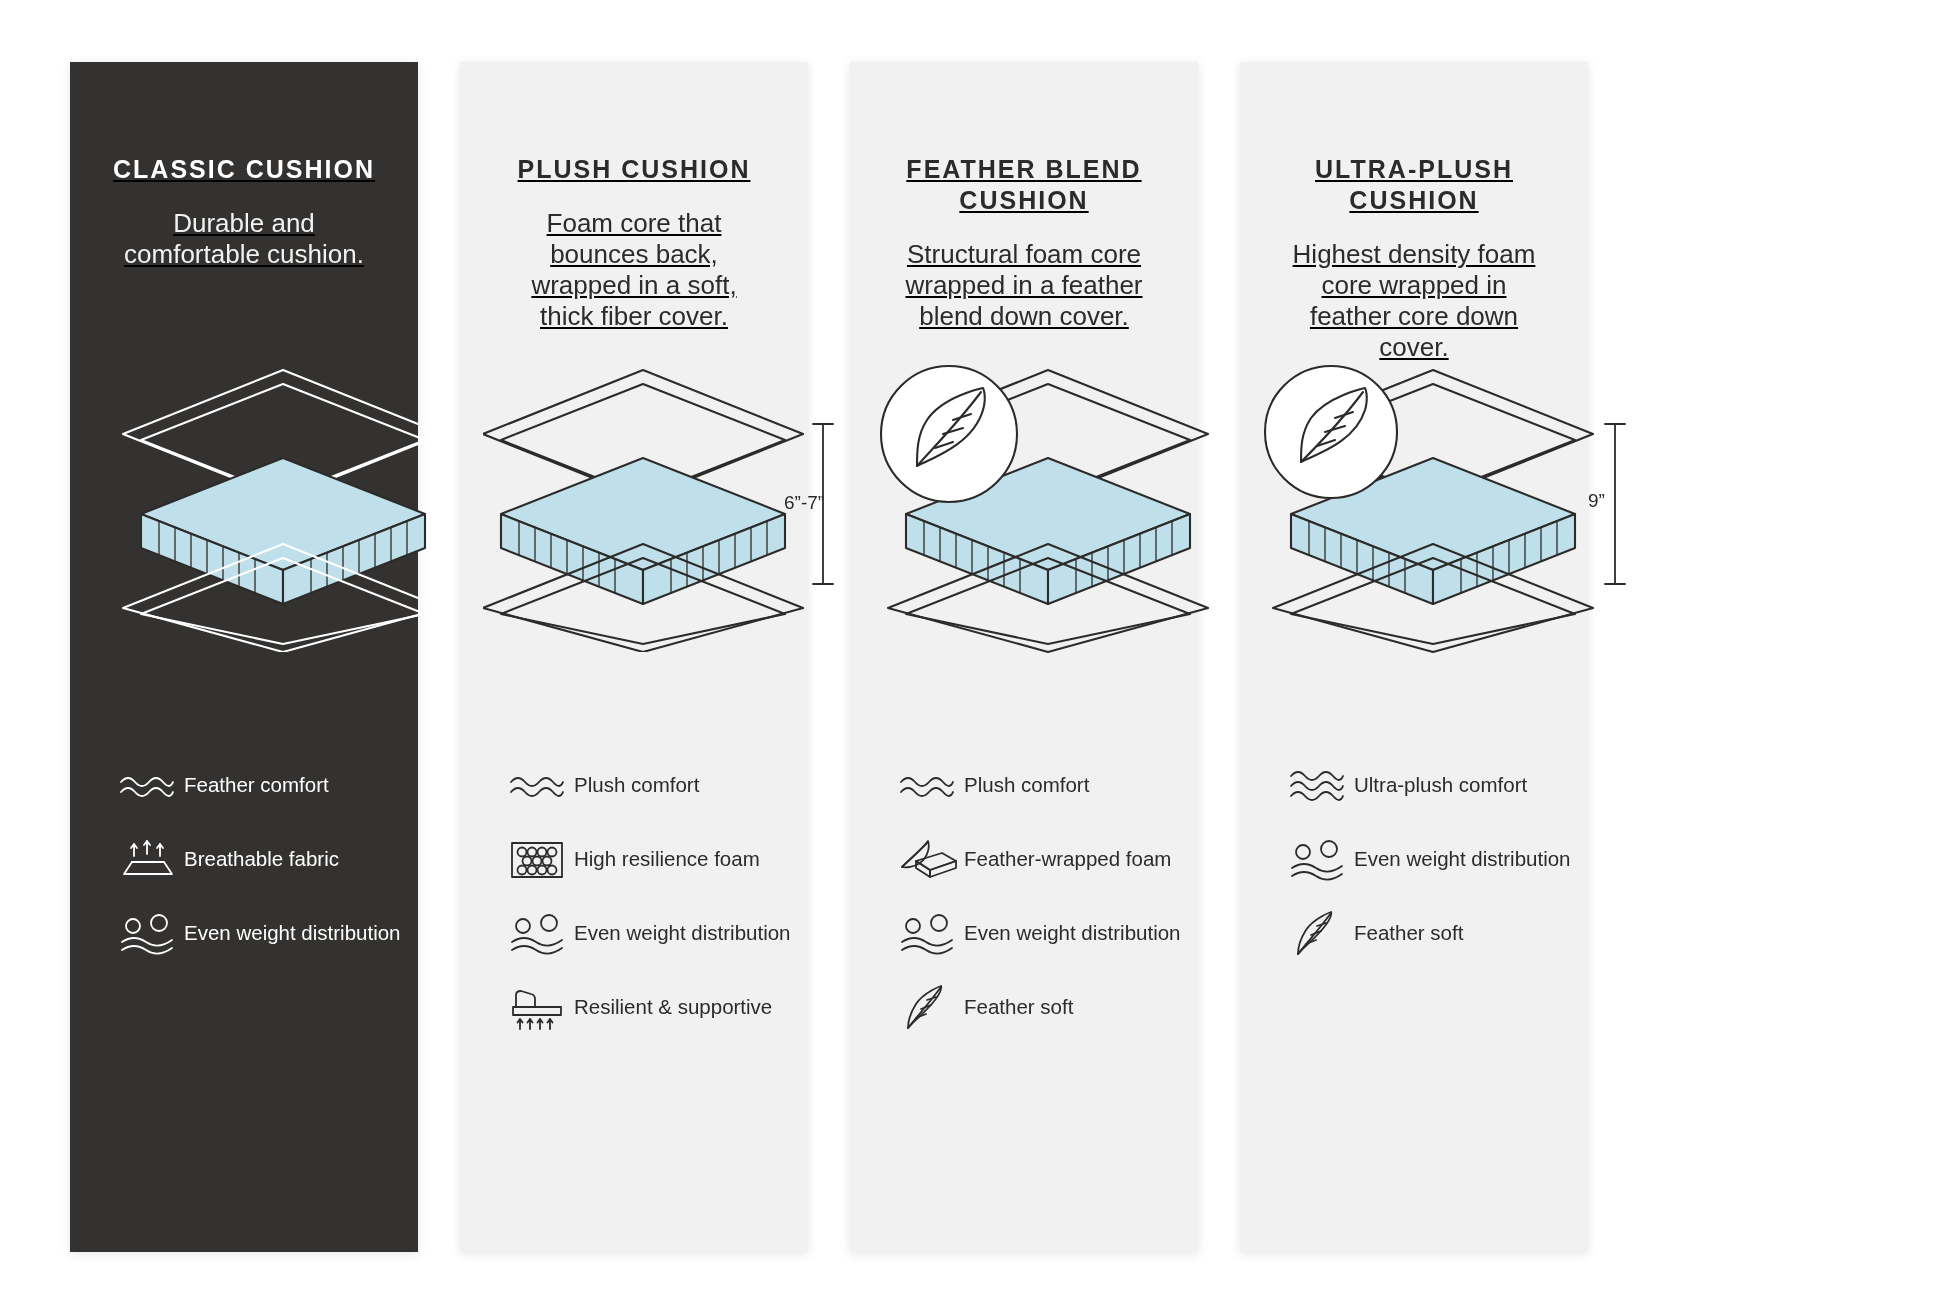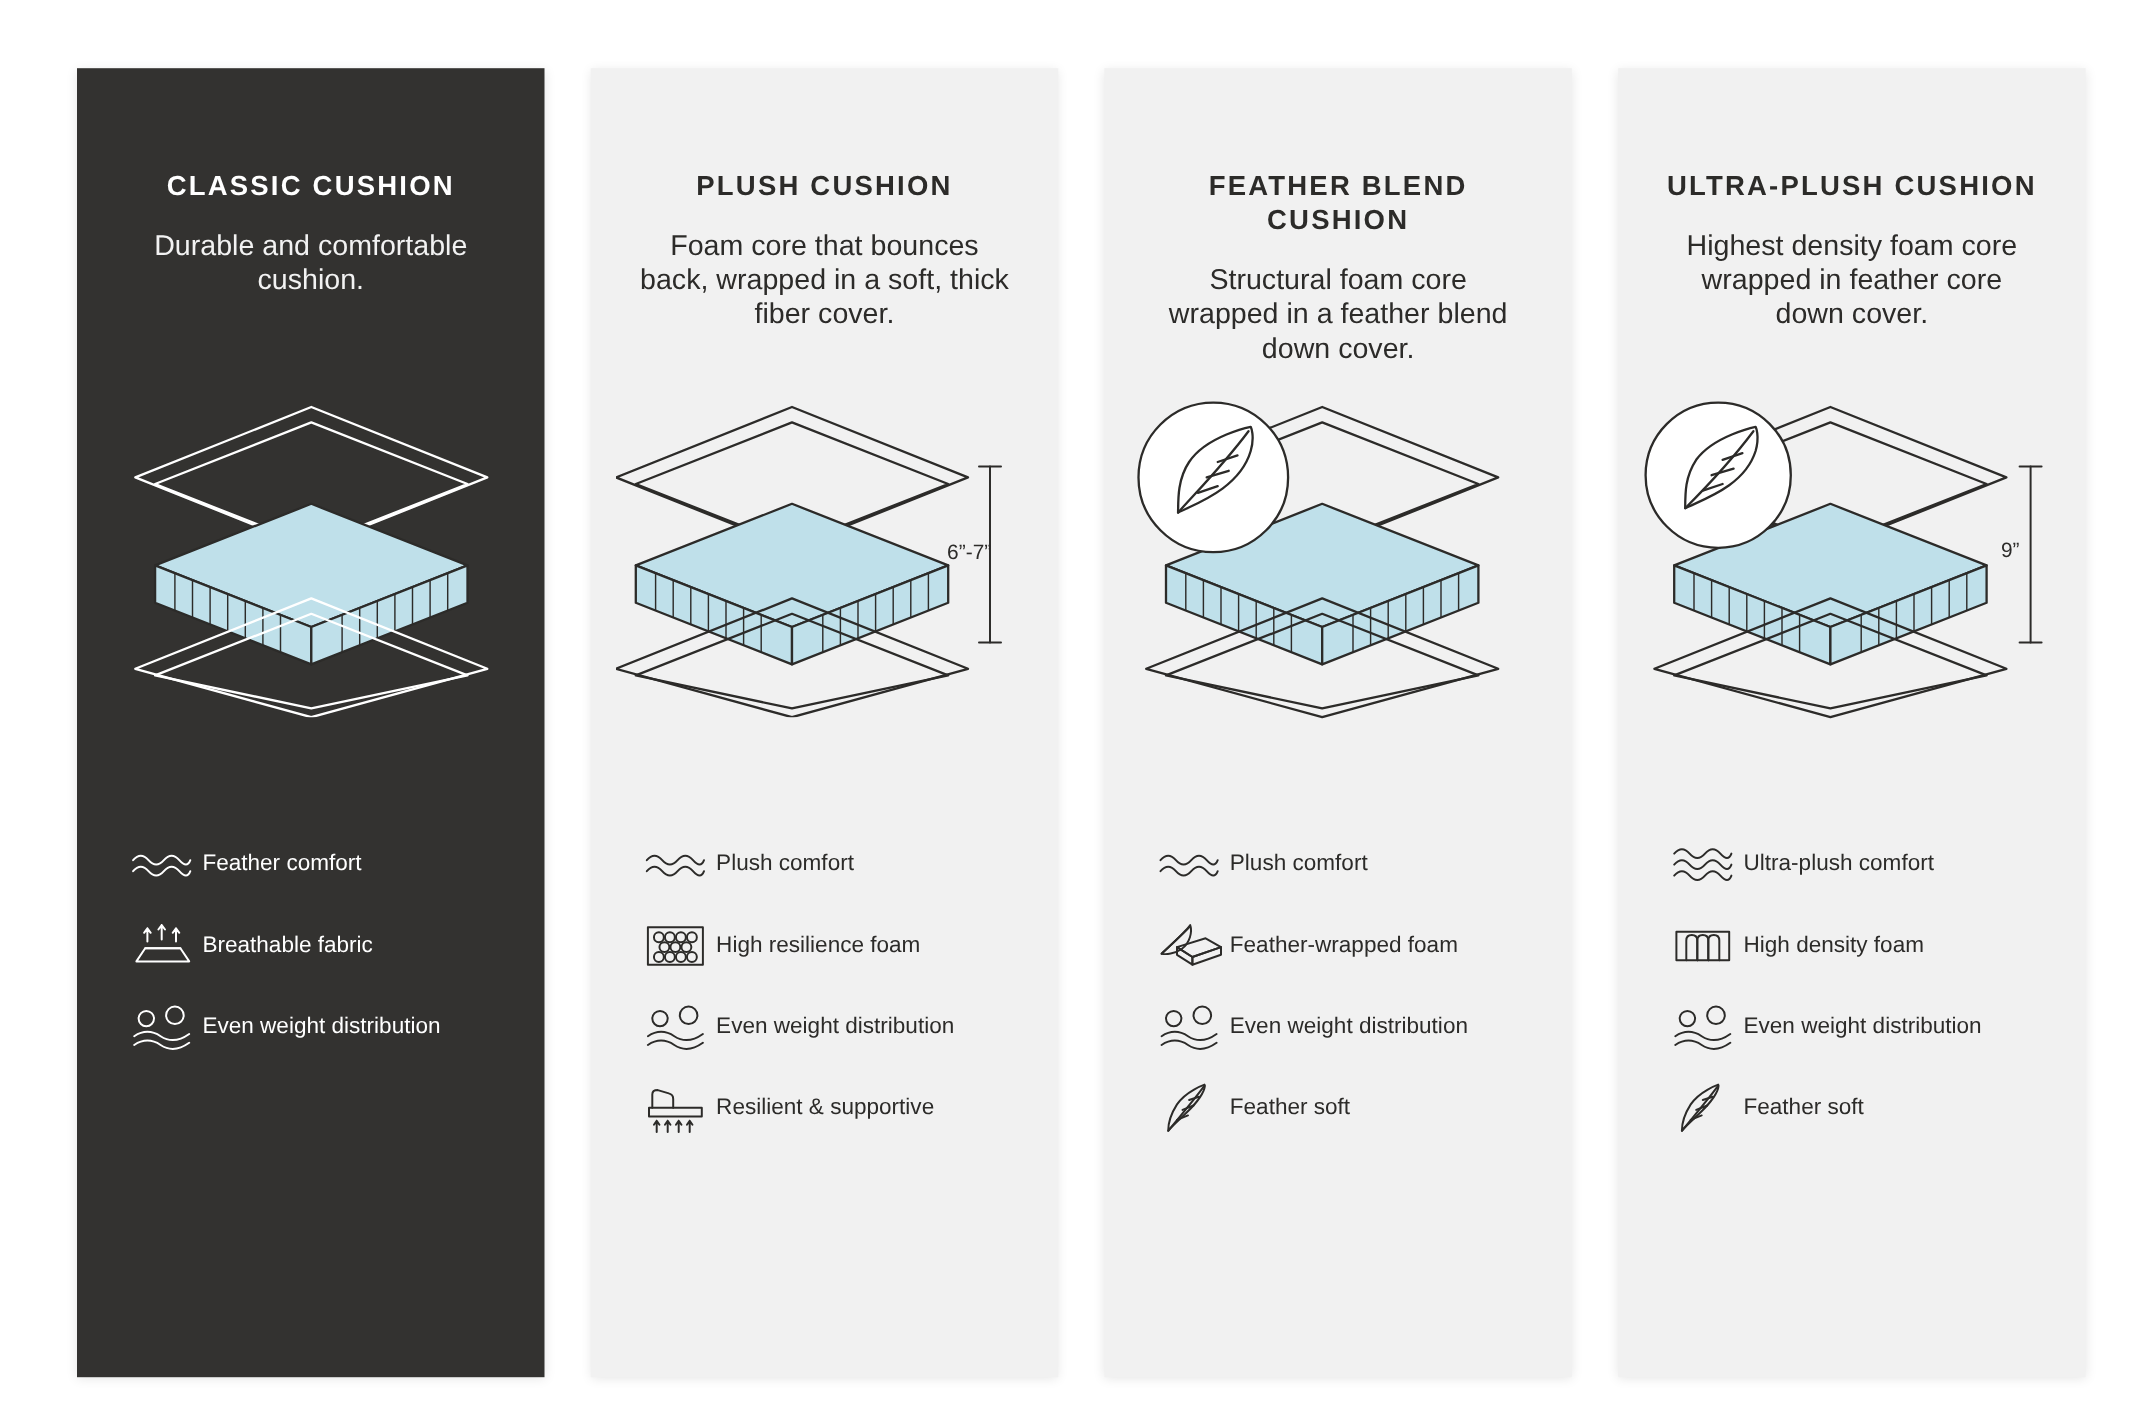--- a/index.html
+++ b/index.html
@@ -20,27 +20,28 @@
     background: #ffffff;
   }
   .cards {
     position: absolute;
     left: 70px;
     top: 62px;
     display: flex;
     gap: 42px;
   }
   .card {
-    width: 425px;
+    width: 348px;
     height: 1190px;
     background: #f1f1f1;
     box-shadow: 0 2px 10px rgba(0,0,0,0.10);
     position: relative;
     box-sizing: border-box;
     padding: 0;
+    text-decoration: underline;
   }
   .card.dark {
     background: #333230;
   }
   .card-title {
     margin: 0;
     padding: 92px 34px 0 34px;
     text-align: center;
     font-size: 25px;
     font-weight: bold;
@@ -457,31 +458,20 @@
             <svg width="58" height="40" viewBox="0 0 58 40">
               <path class="lnw" d="M3 10 q7 -8 14 0 t14 0 t14 0 t10 0"></path>
               <path class="lnw" d="M3 20 q7 -8 14 0 t14 0 t14 0 t10 0"></path>
               <path class="lnw" d="M3 30 q7 -8 14 0 t14 0 t14 0 t10 0"></path>
             </svg>
           </span>
           <span class="f-label">Ultra-plush comfort</span>
         </div>
         <div class="feature">
           <span class="f-icon">
-            <svg width="58" height="42" viewBox="0 0 58 42">
-              <rect class="lnw" x="5" y="8" width="48" height="26"></rect>
-              <path class="lnw" d="M14 34 L14 16 q0 -5 5 -5 t5 5 L24 34"></path>
-              <path class="lnw" d="M24 34 L24 16 q0 -5 5 -5 t5 5 L34 34"></path>
-              <path class="lnw" d="M34 34 L34 16 q0 -5 5 -5 t5 5 L44 34"></path>
-            </svg>
-          </span>
-          <span class="f-label">High density foam</span>
-        </div>
-        <div class="feature">
-          <span class="f-icon">
             <svg width="58" height="44" viewBox="0 0 58 44">
               <circle class="lnw" cx="15" cy="14" r="7"></circle>
               <circle class="lnw" cx="41" cy="11" r="8"></circle>
               <path class="lnw" d="M4 30 q12 -8 24 0 t26 -2"></path>
               <path class="lnw" d="M4 38 q12 -8 24 0 t26 -2"></path>
             </svg>
           </span>
           <span class="f-label">Even weight distribution</span>
         </div>
         <div class="feature">

